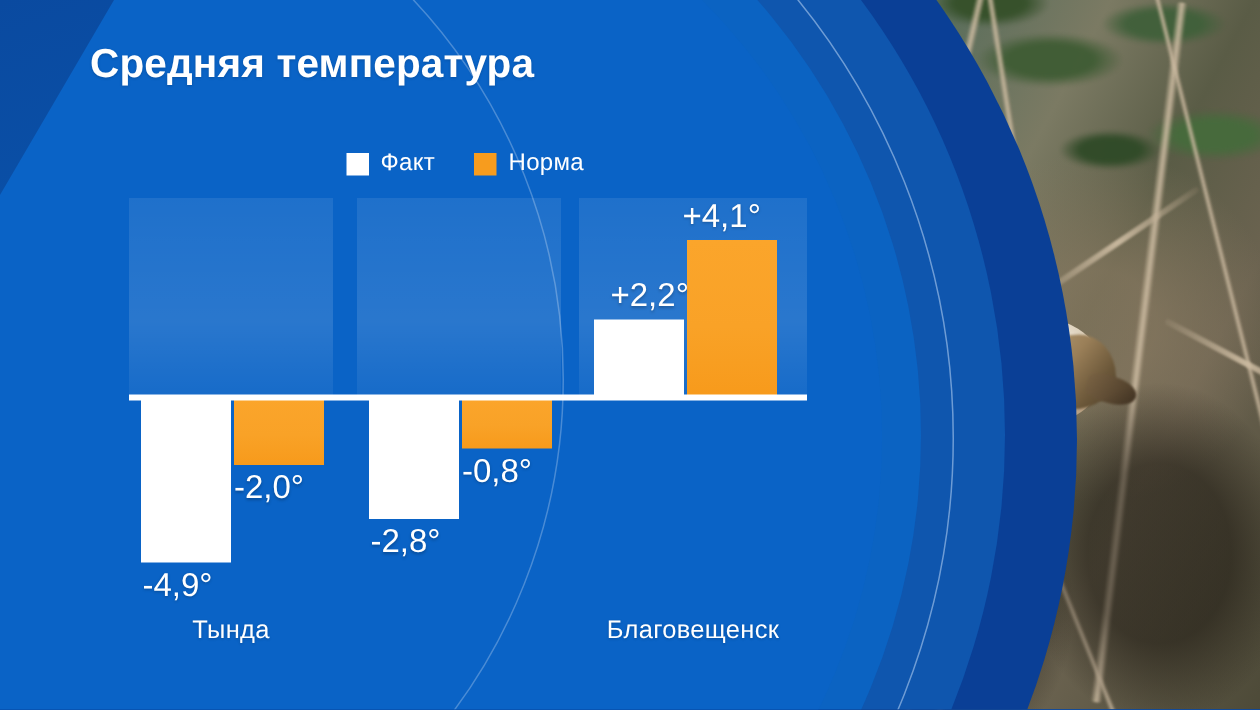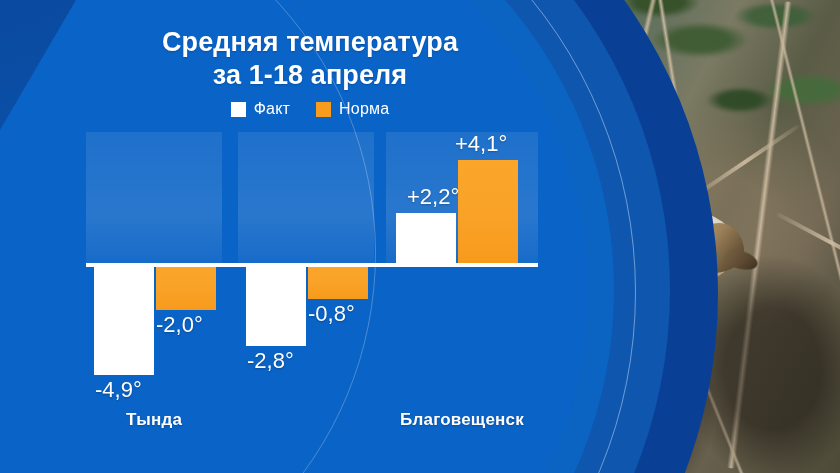--- a/index.html
+++ b/index.html
@@ -141,21 +141,21 @@
   }
   .bg-left {
     position: absolute; left: 0; top: 0; width: 215px; height: 473px;
     background: linear-gradient(160deg, #0a4aa0 0%, #0a55ad 55%, #0a5cb8 100%);
     clip-path: polygon(0 0, 76px 0, 0 130px);
   }
 
   
   .title {
     position: absolute; left: 60px; top: 26px; width: 500px;
-    text-align: center;
+    text-align: left;
     color: #ffffff;
     font-size: 27px;
     font-weight: bold;
     line-height: 1.22;
     letter-spacing: .1px;
     text-shadow: 0 1px 2px rgba(0,0,0,.18);
   }
   .legend {
     position: absolute; left: 60px; top: 100px; width: 500px;
     display: flex; justify-content: center; align-items: center; gap: 26px;
@@ -198,21 +198,21 @@
     white-space: nowrap;
     text-shadow: 0 1px 2px rgba(0,0,0,.25);
   }
   .city {
     position: absolute;
     top: 278px;
     width: 100%;
     text-align: center;
     color: #ffffff;
     font-size: 17px;
-    font-weight: bold;
+    font-weight: normal;
     letter-spacing: .2px;
     text-shadow: 0 1px 2px rgba(0,0,0,.2);
   }
 </style>
 </head>
 <body>
 
 <div id="stage">
 
   <div class="photo">
@@ -243,21 +243,20 @@
   <div class="ring ring-outer"></div>
   <div class="ring ring-mid"></div>
   <div class="ring ring-hair"></div>
   <div class="ring ring-inner"></div>
   <div class="ring ring-inner2"></div>
   <div class="ring ring-hair2"></div>
   <div class="bg-left"></div>
 
   <div class="title">
     <div>Средняя температура</div>
-    <div>за 1-18 апреля</div>
   </div>
 
   <div class="legend">
     <div class="legend-item">
       <span class="swatch fact"></span>
       <span class="legend-label">Факт</span>
     </div>
     <div class="legend-item">
       <span class="swatch norm"></span>
       <span class="legend-label">Норма</span>

